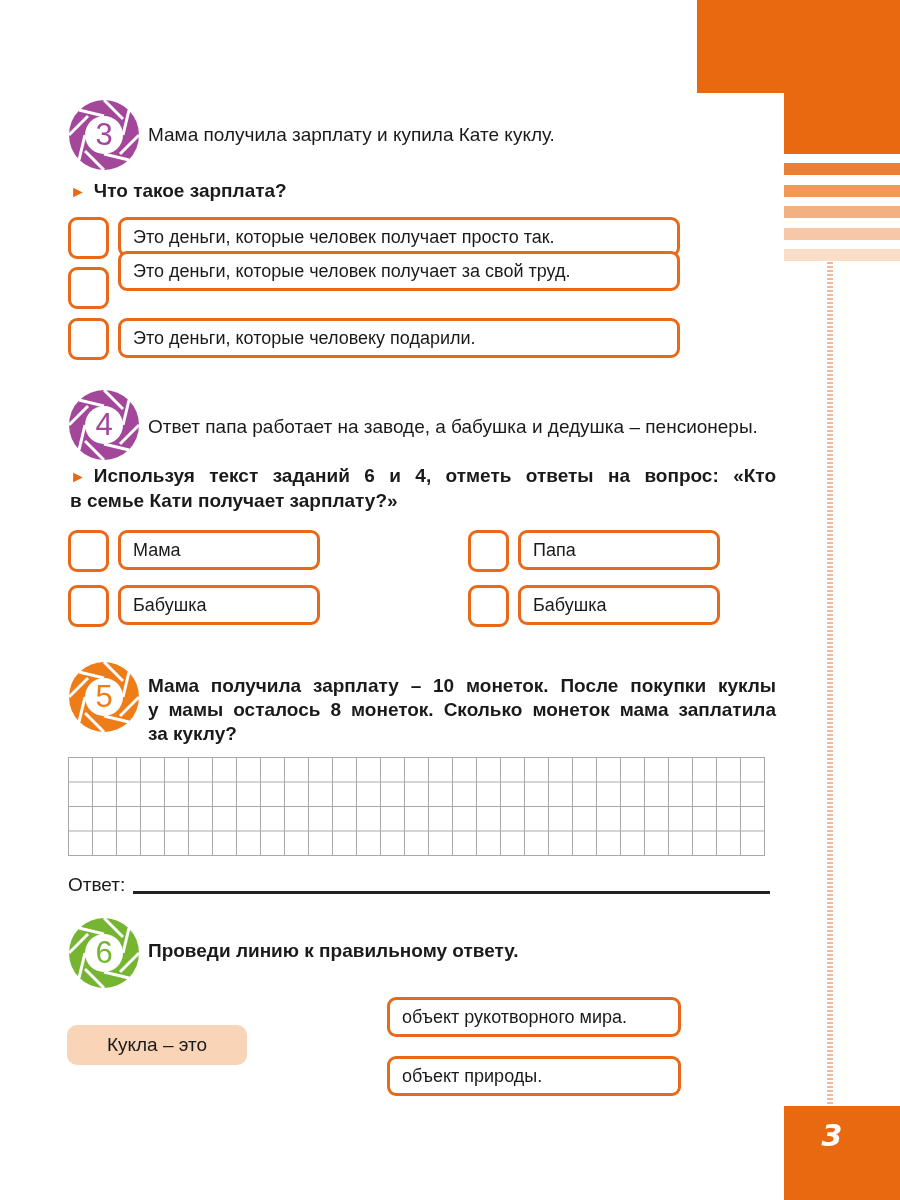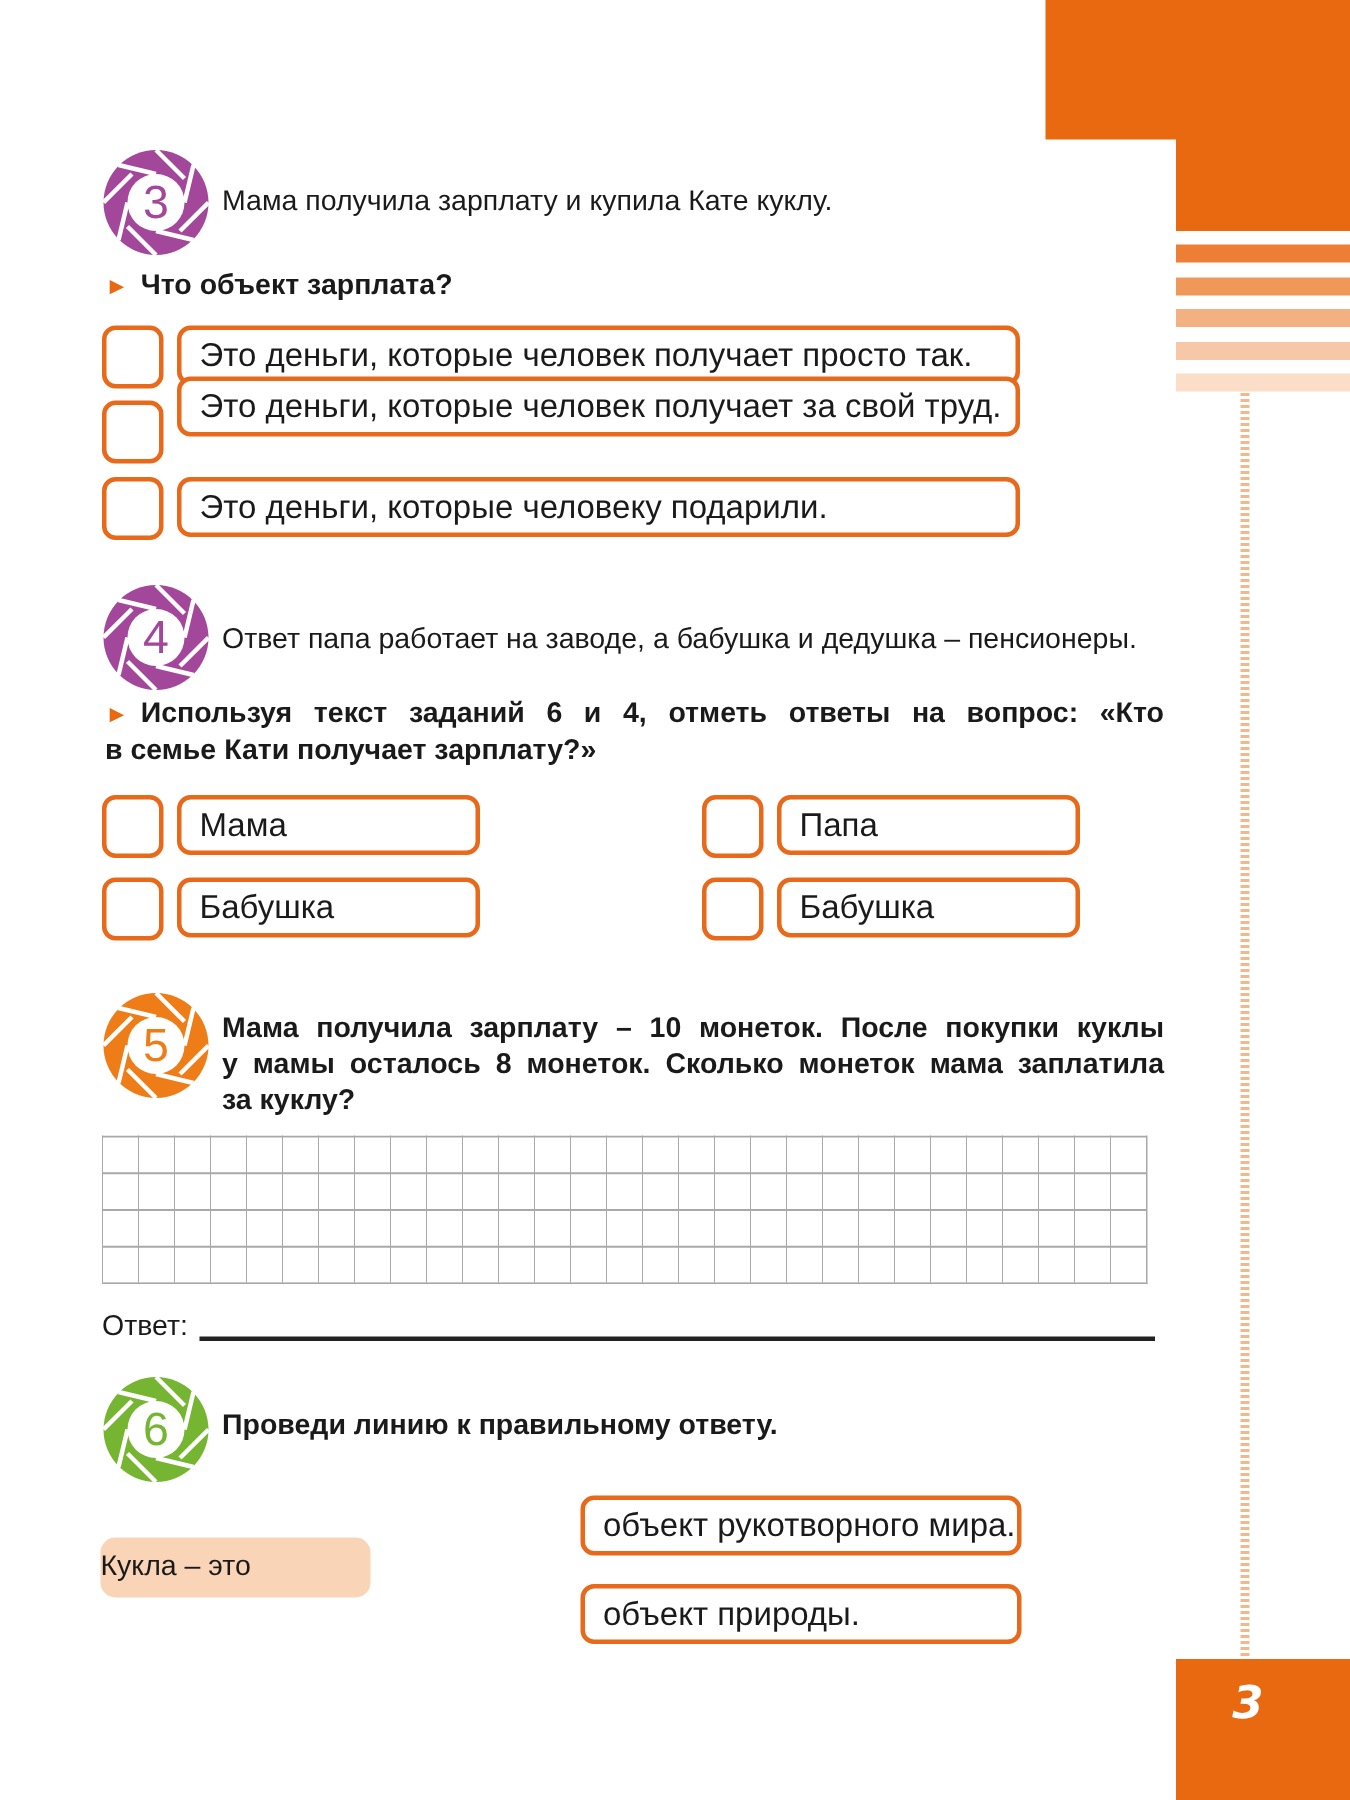--- a/index.html
+++ b/index.html
@@ -17,34 +17,34 @@
       font-family: "DejaVu Sans", sans-serif; font-style: italic; font-weight: bold; font-size: 30px; }
 
     .task-icon { width: 72px; height: 72px; }
     .task-text { font-size: 19px; line-height: 24px; }
     .bold { font-weight: bold; }
     .question { font-size: 19px; font-weight: bold; line-height: 24px; }
     .tri { color: #e8690f; font-size: 16px; margin-right: 8px; }
 
     .checkbox { width: 35px; height: 36px; border: 3px solid #e8691a; border-radius: 9px; background: #fff; box-sizing: content-box; }
     .answer-box { height: 34px; border: 3px solid #e8691a; border-radius: 9px; background:#fff;
-      font-size: 22px; line-height: 34px; padding-left: 12px; box-sizing: content-box; }
+      font-size: 18px; line-height: 34px; padding-left: 12px; box-sizing: content-box; }
 
     .grid { left: 68px; top: 757px; width: 696px; height: 98px;
       background-image:
         linear-gradient(to right, #a8a8a8 1px, transparent 1px),
         linear-gradient(to bottom, #a8a8a8 1px, transparent 1px);
       background-size: 24px 24.5px;
       border-right: 1px solid #a8a8a8; border-bottom: 1px solid #a8a8a8; }
 
     .answer-label { left: 68px; top: 874px; font-size: 19px; }
     .answer-line { left: 133px; top: 891px; width: 637px; height: 3px; background: #222; }
 
     .kukla-box { left: 67px; top: 1025px; width: 180px; height: 40px; background: #f9d4b6; border-radius: 10px;
-      font-size: 19px; line-height: 40px; text-align: left; }
+      font-size: 19px; line-height: 40px; text-align: center; }
   </style>
 </head>
 <body>
 
 <div class="abs deco-top"></div>
 <div class="abs deco-top2"></div>
 <div class="abs stripe" style="top:163px;background:#ec7f35"></div>
 <div class="abs stripe" style="top:185px;background:#f0985a"></div>
 <div class="abs stripe" style="top:206px;background:#f3b081"></div>
 <div class="abs stripe" style="top:228px;background:#f7c8a7"></div>
@@ -73,21 +73,21 @@
 </svg>
 
 <div class="abs task-icon" style="left:68px;top:99px;color:#a3479a">
   <svg width="72" height="72" viewBox="0 0 72 72">
       <use href="#aperture"></use>
     </svg>
   <div class="abs" style="left:0;top:18px;width:72px;text-align:center;font-size:31px;color:#a3479a">3</div>
 </div>
 <div class="abs task-text" style="left:148px;top:123px">Мама получила зарплату и купила Кате куклу.</div>
 <div class="abs question" style="left:70px;top:179px">
-  <span class="tri">►</span><span>Что объект зарплата?</span>
+  <span class="tri">►</span><span>Что такое зарплата?</span>
 </div>
 
 <div class="abs checkbox" style="left:68px;top:217px"></div>
 <div class="abs answer-box" style="left:118px;top:217px;width:544px">Это деньги, которые человек получает просто так.</div>
 <div class="abs checkbox" style="left:68px;top:267px"></div>
 <div class="abs answer-box" style="left:118px;top:251px;width:544px">Это деньги, которые человек получает за свой труд.</div>
 <div class="abs checkbox" style="left:68px;top:318px"></div>
 <div class="abs answer-box" style="left:118px;top:318px;width:544px">Это деньги, которые человеку подарили.</div>
 
 <div class="abs task-icon" style="left:68px;top:389px;color:#a3479a">

